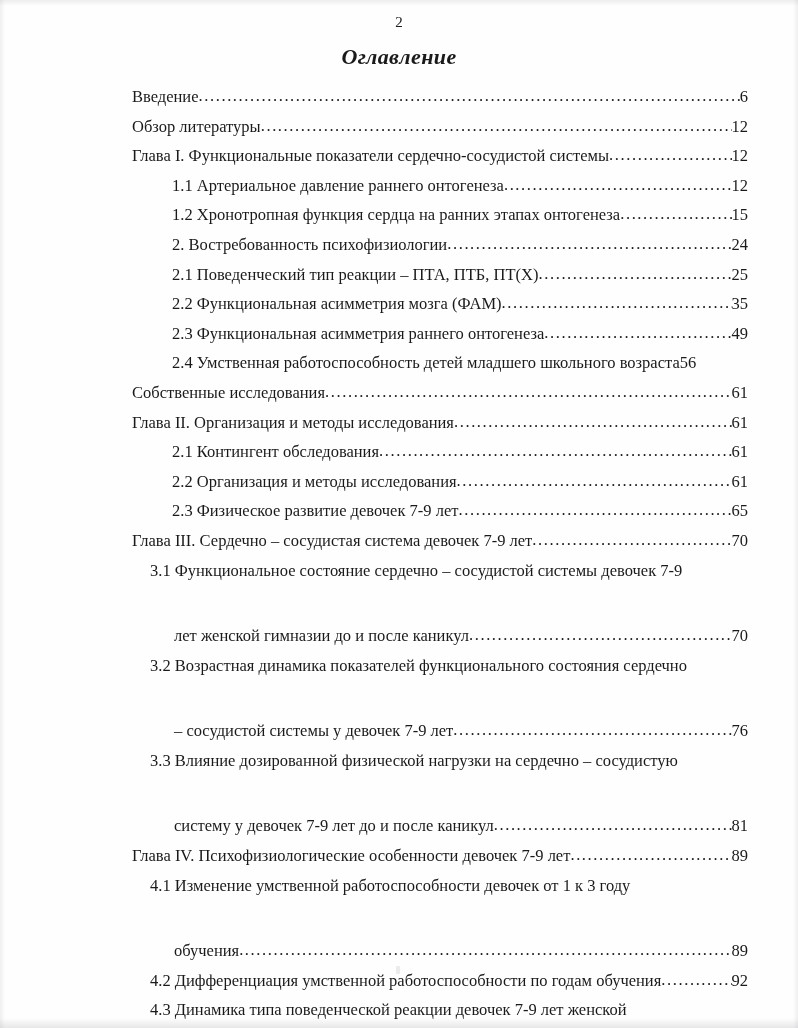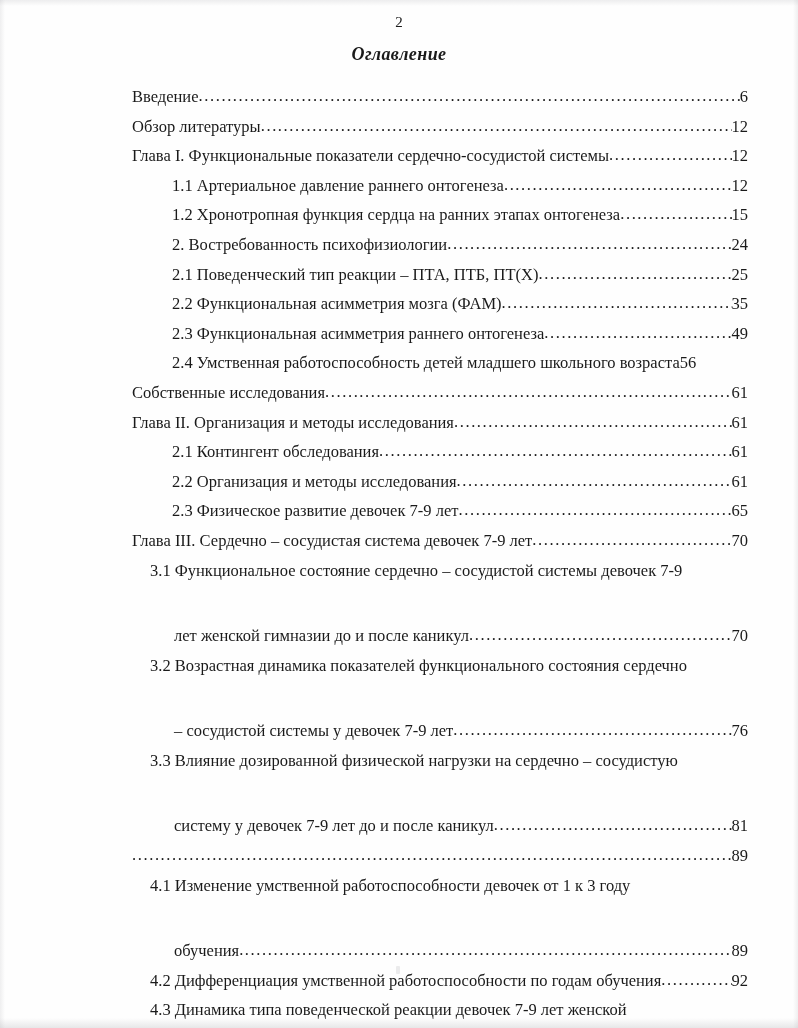--- a/index.html
+++ b/index.html
@@ -60,21 +60,21 @@
     font-size: 15px;
     letter-spacing: 0.2px;
   }
 
   .doc-title {
     position: absolute;
     top: 44px;
     left: 0;
     width: 798px;
     text-align: center;
-    font-size: 18px;
+    font-size: 22px;
     font-weight: bold;
     font-style: italic;
     letter-spacing: 0.4px;
   }
 
   .toc {
     position: absolute;
     top: 82px;
     left: 8px;
     width: 798px;
@@ -283,20 +283,21 @@
           <span class="entry-text">3.3 Влияние дозированной физической нагрузки на сердечно – сосудистую</span>
         </div>
         <div class="toc-line cont-2">
           <span class="entry-text">систему у девочек 7-9 лет до и после каникул</span>
           <span class="leader"></span>
           <span class="page-num">81</span>
         </div>
       </div>
       <div class="toc-entry">
         <div class="toc-line lvl-1">
+          <span class="entry-text">Глава IV. Психофизиологические особенности девочек 7-9 лет</span>
           <span class="leader"></span>
           <span class="page-num">89</span>
         </div>
       </div>
       <div class="toc-entry">
         <div class="toc-line lvl-3">
           <span class="entry-text">4.1 Изменение умственной работоспособности девочек от 1 к 3 году</span>
         </div>
         <div class="toc-line cont-2">
           <span class="entry-text">обучения</span>

